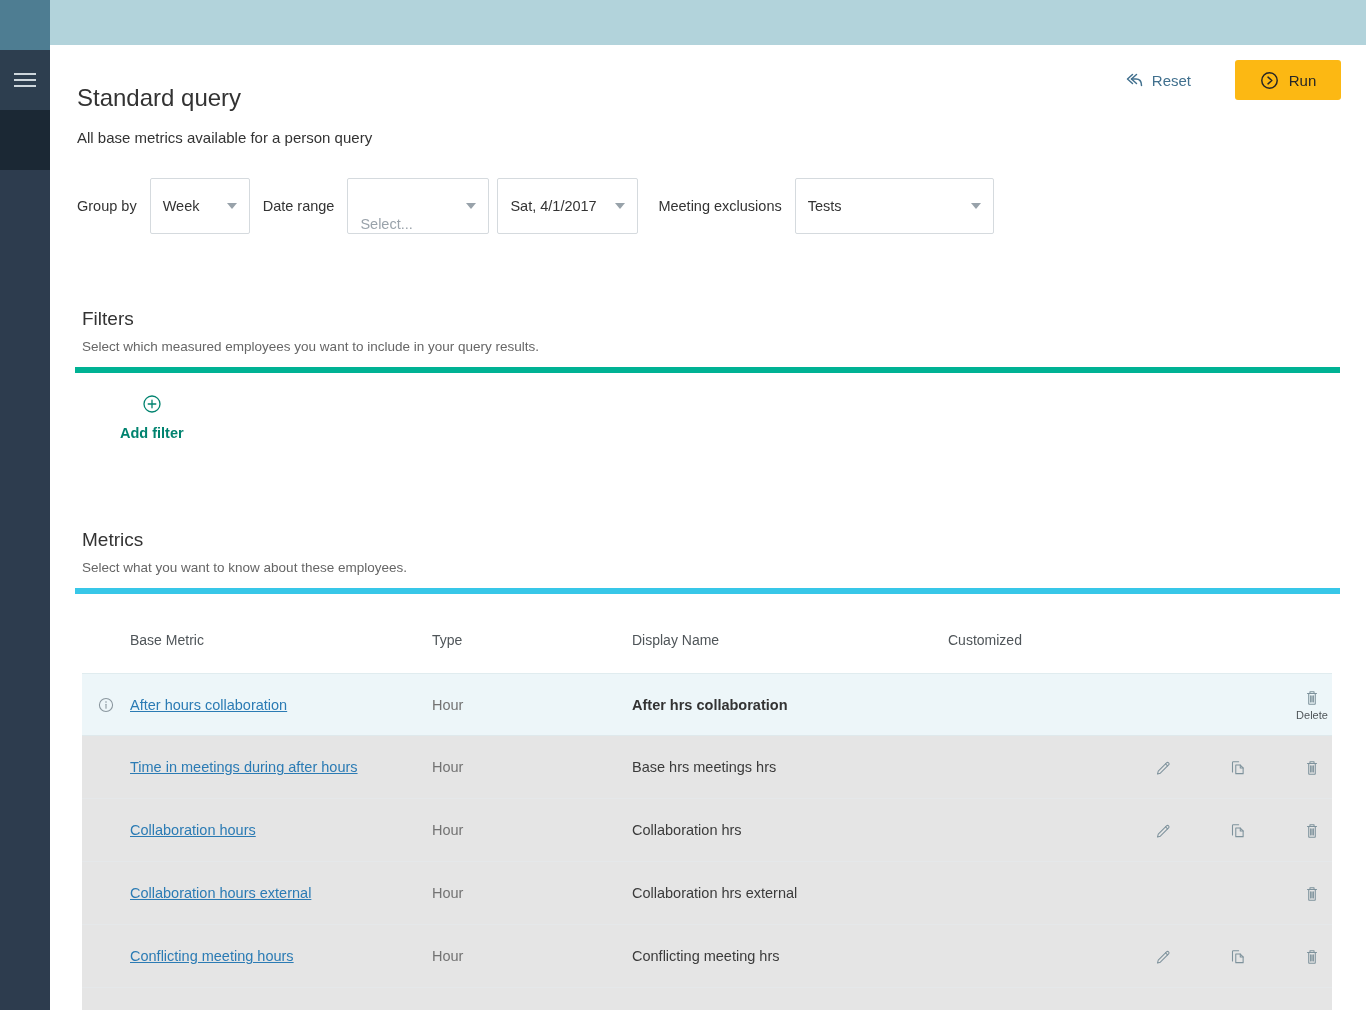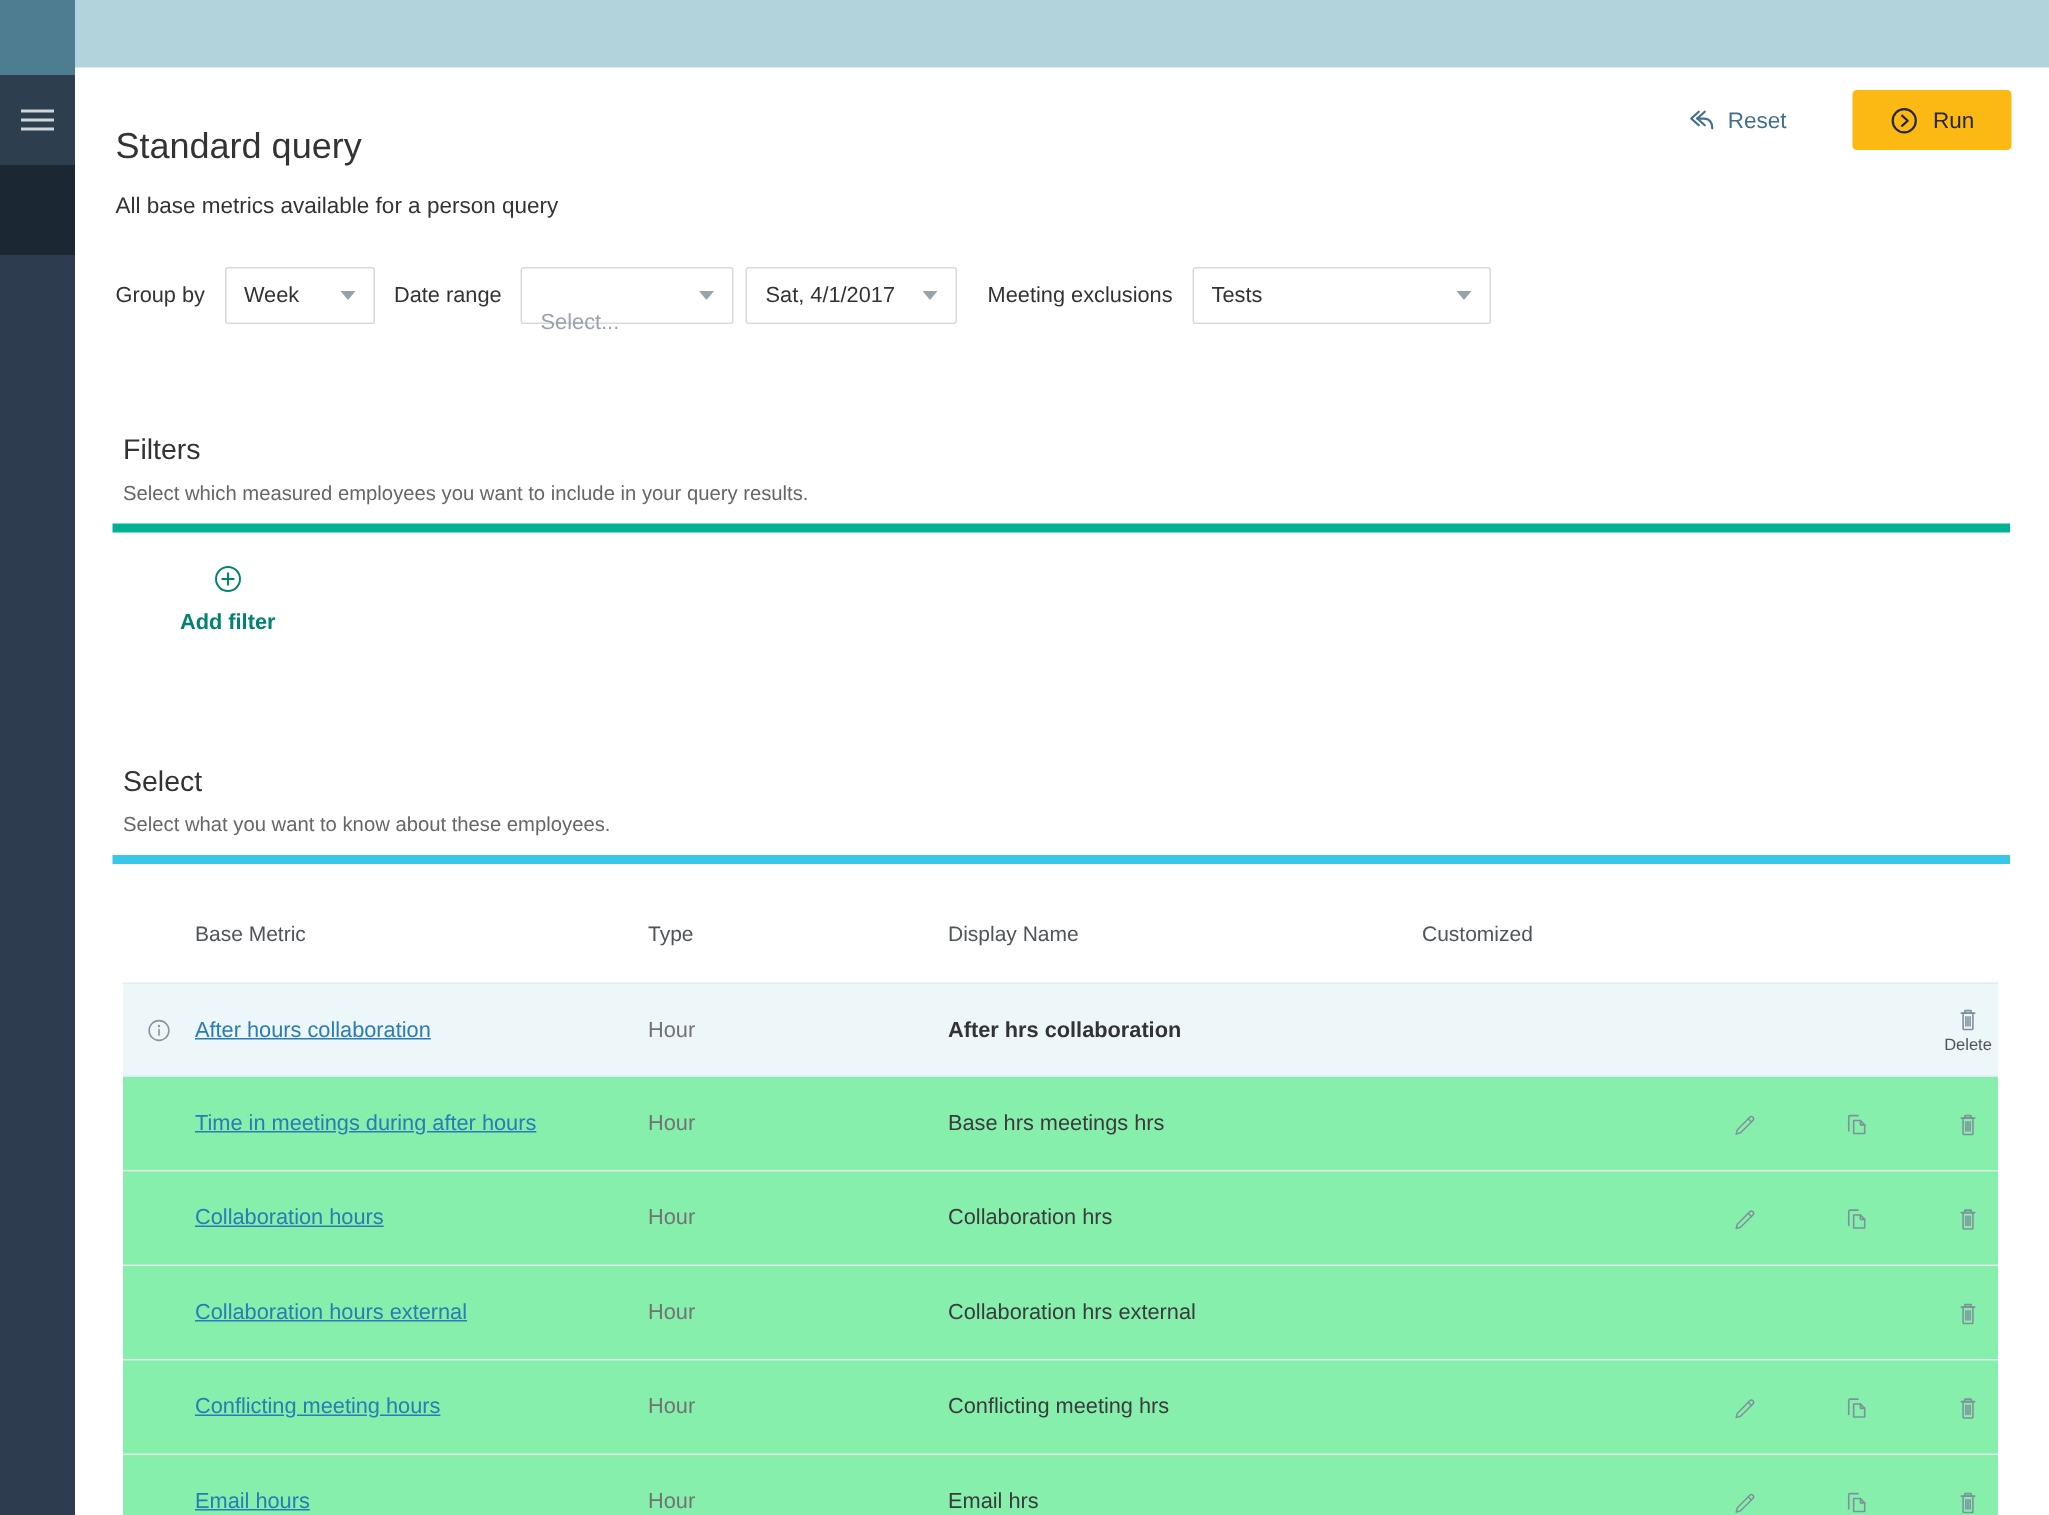--- a/index.html
+++ b/index.html
@@ -26,39 +26,39 @@
   .run-button { width: 106px; height: 40px; background: #fcb813; border: none; border-radius: 3px;
     display: flex; align-items: center; justify-content: center; gap: 10px;
     font-family: "Liberation Sans", sans-serif; font-size: 15px; color: #262626; cursor: pointer; }
   
   .main { position: absolute; left: 50px; top: 45px; width: 1316px; }
   .page-title { margin: 39px 0 0 27px; font-size: 24px; font-weight: 400; color: #333; }
   .page-subtitle { margin: 17px 0 0 27px; font-size: 15px; color: #333; }
   
   .controls { display: flex; align-items: center; margin: 32px 0 0 27px; }
   .ctrl-label { font-size: 14.5px; color: #333; }
-  .dd { height: 38px; background: #fff; border: 1px solid #d5dade; border-radius: 2px;
+  .dd { height: 56px; background: #fff; border: 1px solid #d5dade; border-radius: 2px;
     display: flex; align-items: center; justify-content: space-between; padding: 0 12px; cursor: pointer; }
   .dd .dd-value { font-size: 14.5px; color: #333; }
   .dd .dd-placeholder { color: #9aa3ab; margin-top: 36px; }
   .caret { flex: none; margin-left: 8px; }
   
   .section-title { margin: 0 0 0 32px; font-size: 19px; font-weight: 400; color: #333; }
   .section-desc { margin: 9px 0 0 32px; font-size: 13.5px; color: #666; }
   .rule { margin: 13px 0 0 25px; width: 1265px; height: 6px; }
   .rule-teal { background: #00b294; }
   .rule-cyan { background: #38c7e8; }
   .add-filter { display: flex; align-items: center; gap: 12px; margin: 22px 0 0 70px; color: #00836f; cursor: pointer; width: max-content; flex-direction: column; }
   .add-filter .af-label { font-size: 14.5px; font-weight: 700; }
   
   .metrics-table { margin: 26px 0 0 32px; width: 1250px; }
   .t-head, .t-row { display: grid; grid-template-columns: 48px 302px 200px 316px 1fr; align-items: center; }
   .t-head { height: 40px; margin-bottom: 13px; }
   .t-head .th { font-size: 14px; color: #4f5559; }
-  .t-row { height: 63px; border-bottom: 1px solid #e5e8ea; background: #86efac; }
+  .t-row { height: 63px; border-bottom: 1px solid #e5e8ea; background: #e5e5e5; }
   .t-row.selected { background: #edf6f9; border-top: 1px solid #e0ecef; border-bottom: 1px solid #dfe9ec; }
   .cell-info { display: flex; align-items: center; padding-left: 16px; }
   .cell-base { font-size: 14.5px; color: #2b7bb4; cursor: pointer; text-decoration: underline; }
   .cell-type { font-size: 14.5px; color: #737373; }
   .cell-display { font-size: 14.5px; color: #3b3b3b; }
   .cell-display.bold { font-weight: 700; color: #333; }
   .cell-actions { display: flex; align-items: center; justify-content: flex-end; height: 100%; }
   .act { display: flex; flex-direction: column; align-items: center; justify-content: center; cursor: pointer; color: #7e929c; }
   .act-edit { width: 16px; margin-right: 58px; }
   .act-copy { width: 18px; margin-right: 46px; }
@@ -153,21 +153,21 @@
   <div class="add-filter">
     <span>
       <svg width="18" height="18" viewBox="0 0 18 18" fill="none" stroke="#00836f" stroke-width="1.3" stroke-linecap="round">
         <circle cx="9" cy="9" r="8"></circle>
         <path d="M9 5.2 V12.8 M5.2 9 H12.8"></path>
       </svg>
     </span>
     <span class="af-label">Add filter</span>
   </div>
 
-  <h2 class="section-title" style="margin-top:88px;">Select</h2>
+  <h2 class="section-title" style="margin-top:88px;">Metrics</h2>
   <div class="section-desc">Select what you want to know about these employees.</div>
   <div class="rule rule-cyan"></div>
 
   <div class="metrics-table">
     <div class="t-head">
       <span></span>
       <span class="th">Base Metric</span>
       <span class="th">Type</span>
       <span class="th">Display Name</span>
       <span class="th">Customized</span>

